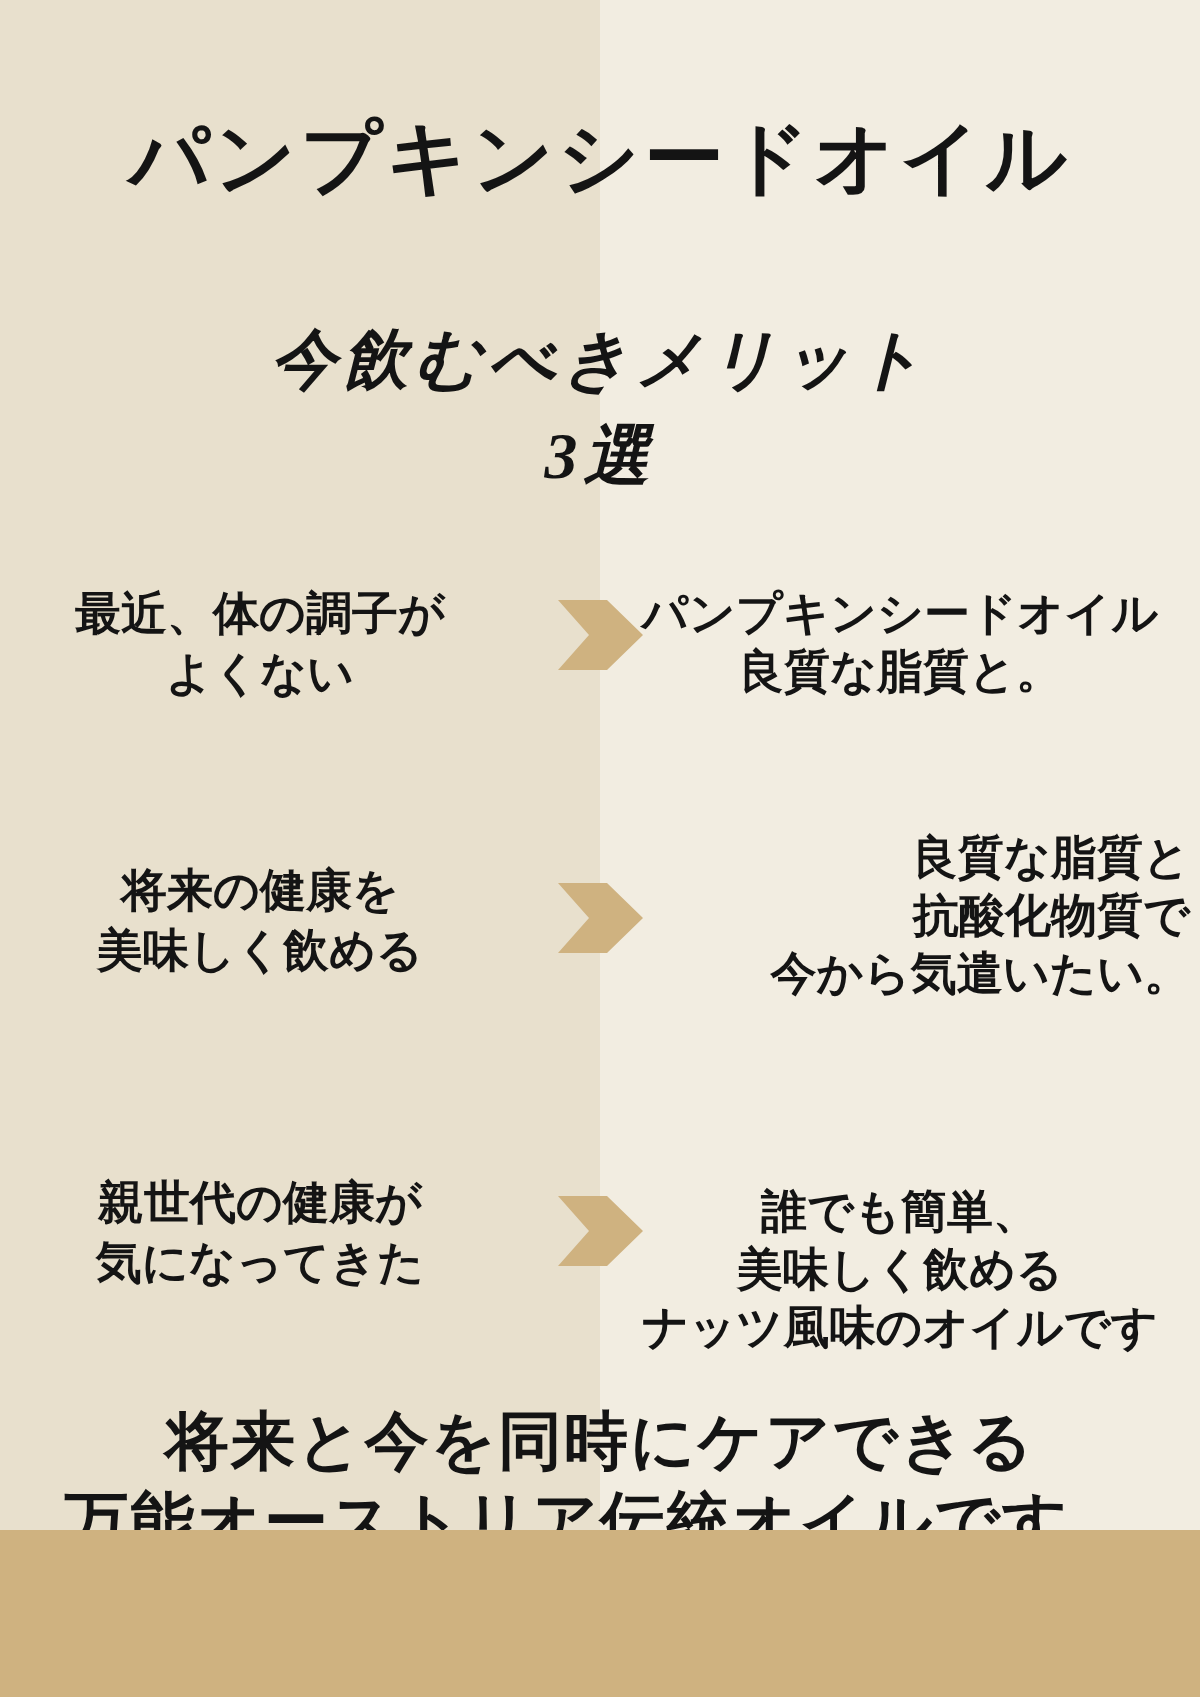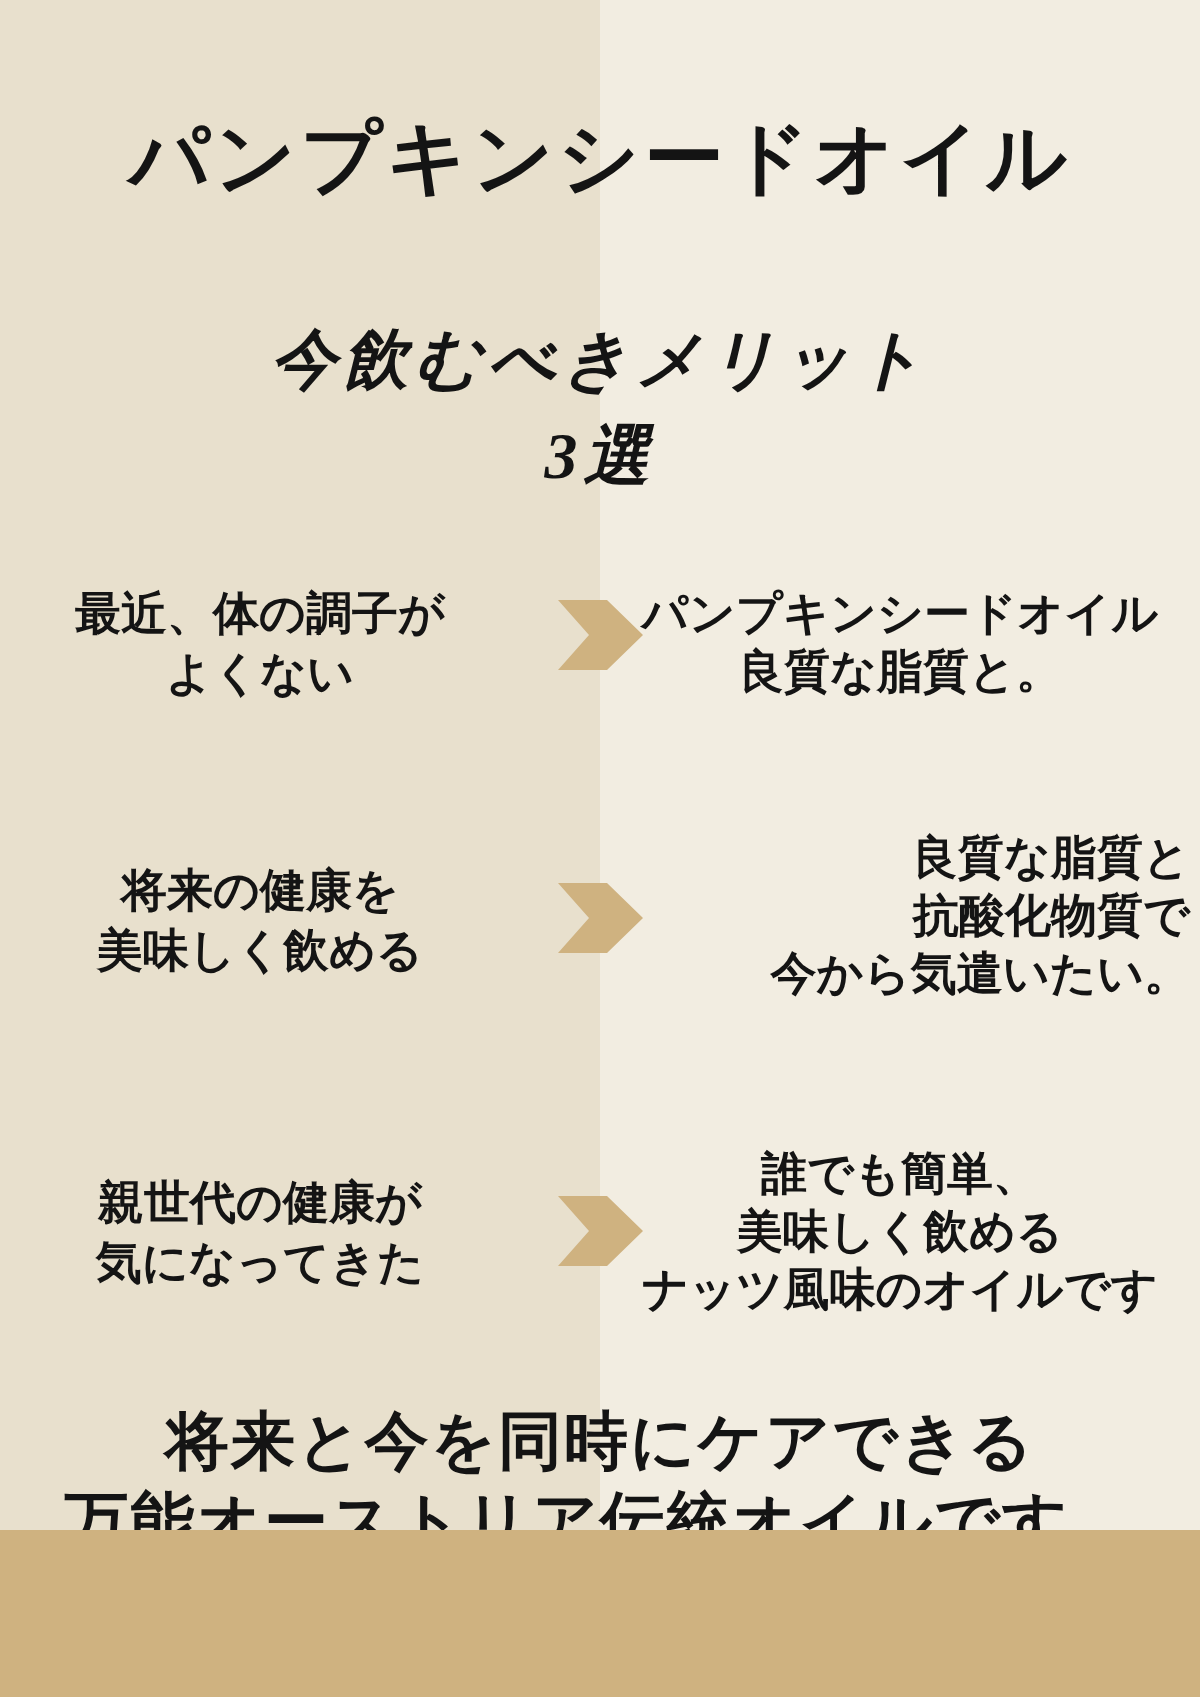--- a/index.html
+++ b/index.html
@@ -48,21 +48,21 @@
 
   .r1 .problem { top: 584px; }
   .r1 .benefit { top: 585px; }
   .r1 .arrow   { top: 600px; }
 
   .r2 .problem { top: 861px; text-align: center; }
   .r2 .benefit { top: 829px; text-align: right; }
   .r2 .arrow   { top: 883px; }
 
   .r3 .problem { top: 1173px; }
-  .r3 .benefit { top: 1145px; }
+  .r3 .benefit { top: 1183px; }
   .r3 .arrow   { top: 1196px; }
 
   .footer {
     position: absolute; top: 1360px; left: 0; width: 100%;
     text-align: center;
     font-size: 64px; font-weight: 700; line-height: 80px; letter-spacing: 2px; margin-top: 42px;
   }
   .bottom-bar {
     position: absolute; left: 0; top: 1530px; width: 100%; height: 167px;
     background: var(--accent);

